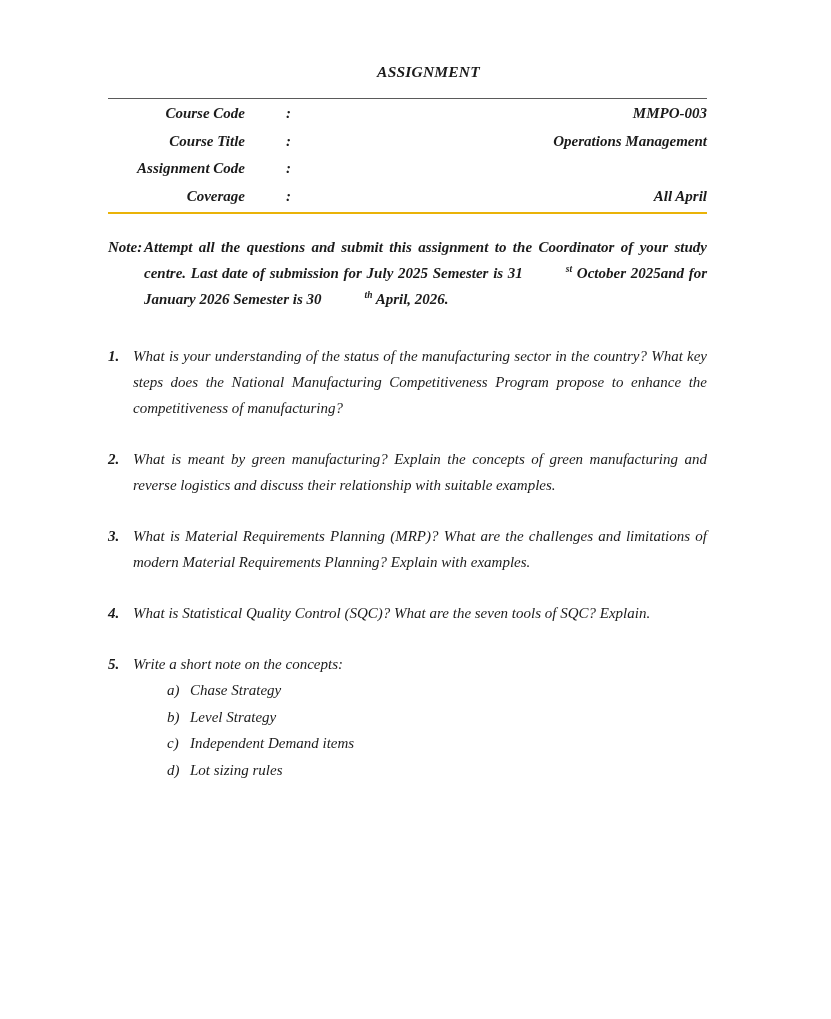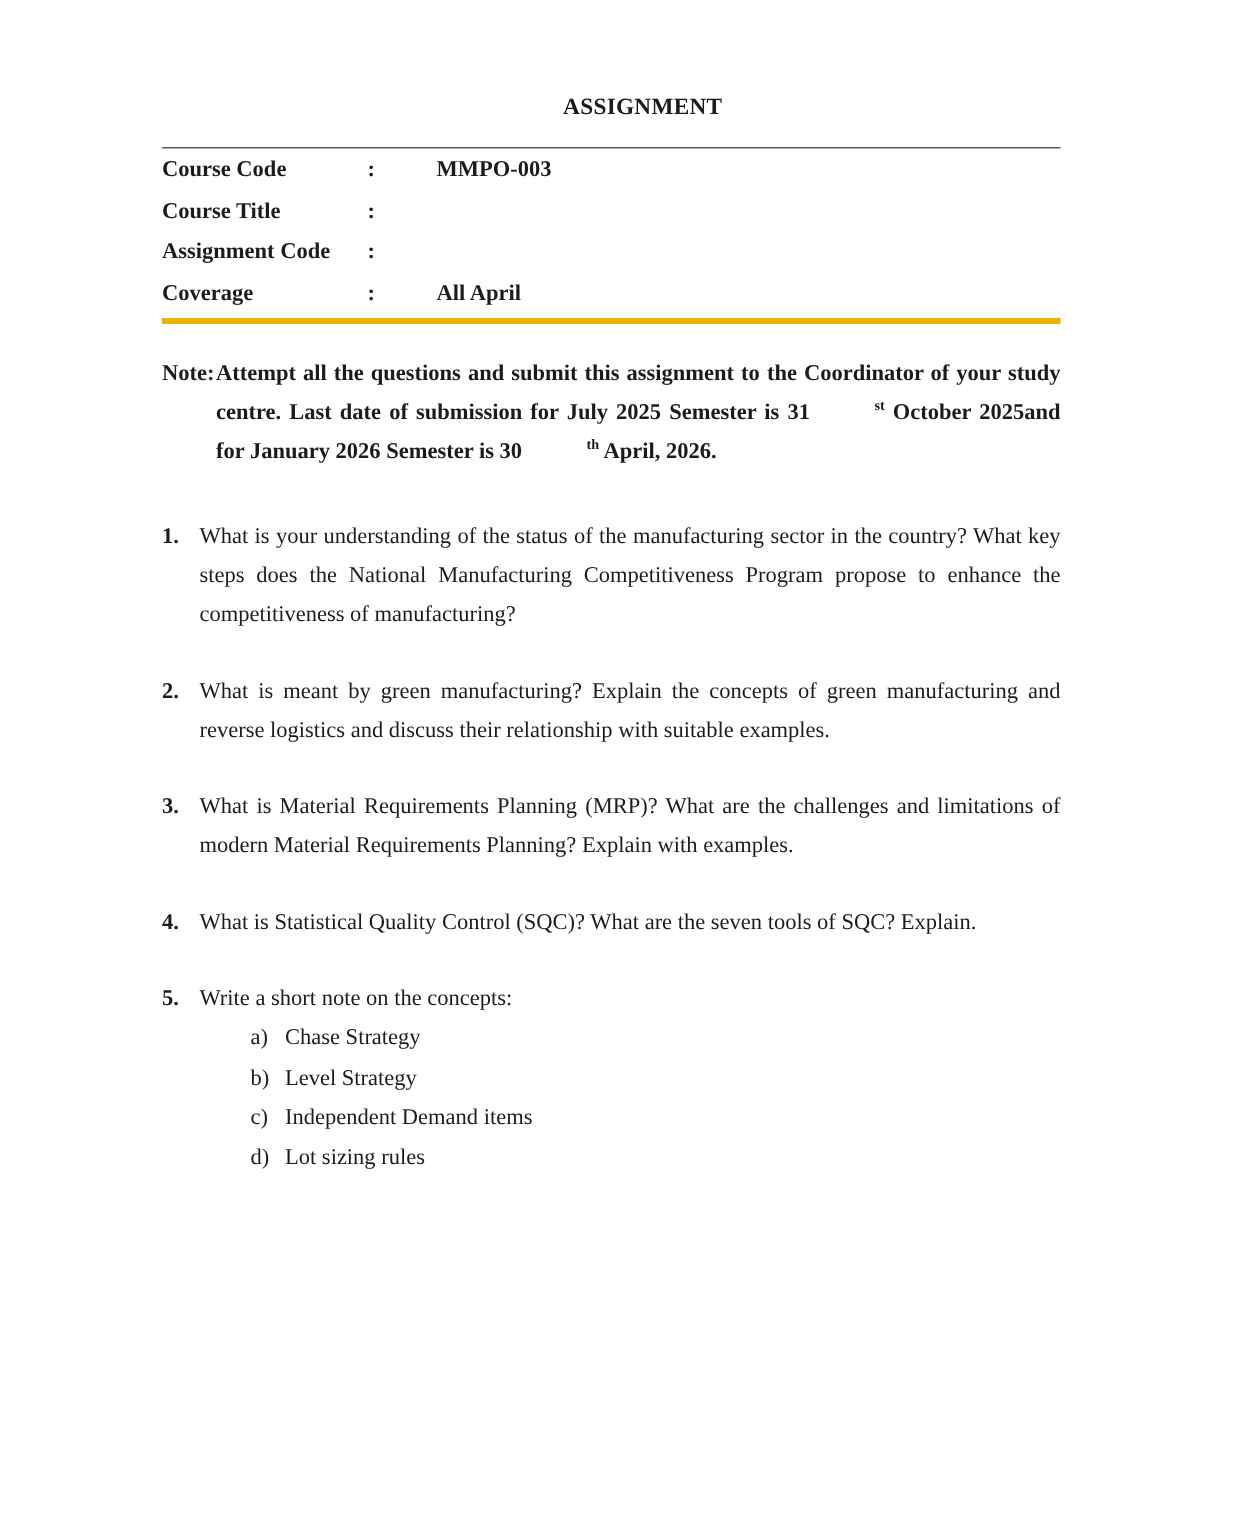--- a/index.html
+++ b/index.html
@@ -1,15 +1,15 @@
 <!DOCTYPE html>
 <html><head>
 <meta charset="utf-8">
 <style>
-  * { margin: 0; padding: 0; box-sizing: border-box; }
+  * { margin: 0; padding: 0; box-sizing: border-box; font-style: italic; }
   html, body {
     width: 831px; height: 1019px;
     background: #ffffff;
     font-family: "Liberation Serif", serif;
     color: #1b1b1b;
     overflow: hidden;
   }
   .page {
     position: absolute;
     left: 108px; top: 0;
@@ -20,22 +20,23 @@
     margin-bottom: 17px;
     text-align: center;
     position: relative;
     left: 21px;
     font-weight: bold;
     font-size: 15.5px;
     letter-spacing: 0.2px;
   }
   .course-table {
     border-top: 1px solid #5a5a5a;
-    border-bottom: 4px solid #eab308;
+    border-bottom: 2px solid #eab308;
     padding: 1px 0 2px 0;
+    text-align: right;
   }
   .course-row {
     display: grid;
     grid-template-columns: 137px 46px 1fr;
     height: 27.5px;
     align-items: center;
     font-weight: bold;
     font-size: 15px;
   }
   .note {
@@ -82,20 +83,21 @@
 
   <div class="course-table">
     <div class="course-row">
       <span>Course Code</span>
       <span>:</span>
       <span>MMPO-003</span>
     </div>
     <div class="course-row">
       <span>Course Title</span>
       <span>:</span>
+      <span>Operations Management</span>
     </div>
     <div class="course-row">
       <span>Assignment Code</span>
       <span>:</span>
     </div>
     <div class="course-row">
       <span>Coverage</span>
       <span>:</span>
       <span>All April</span>
     </div>

